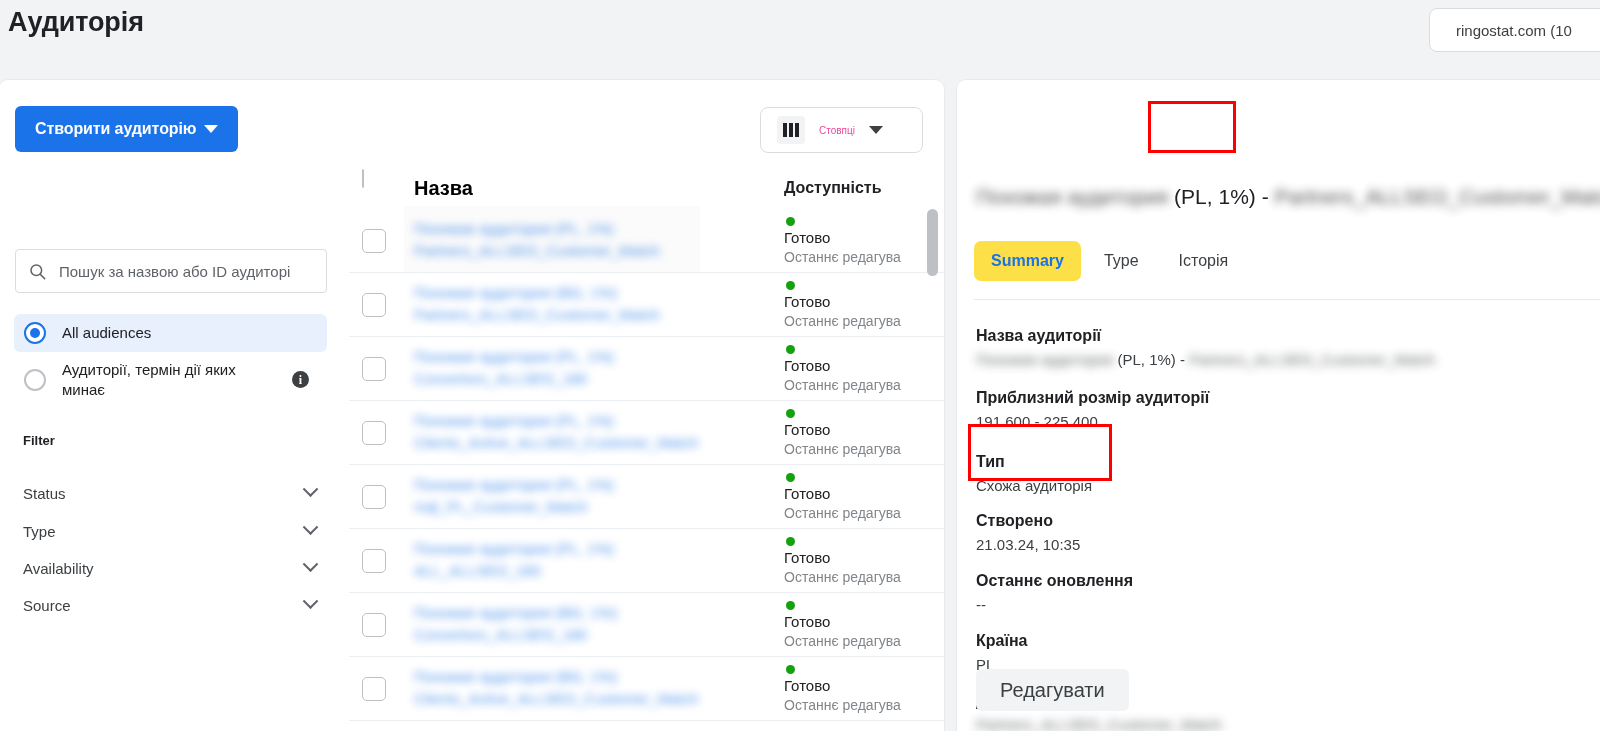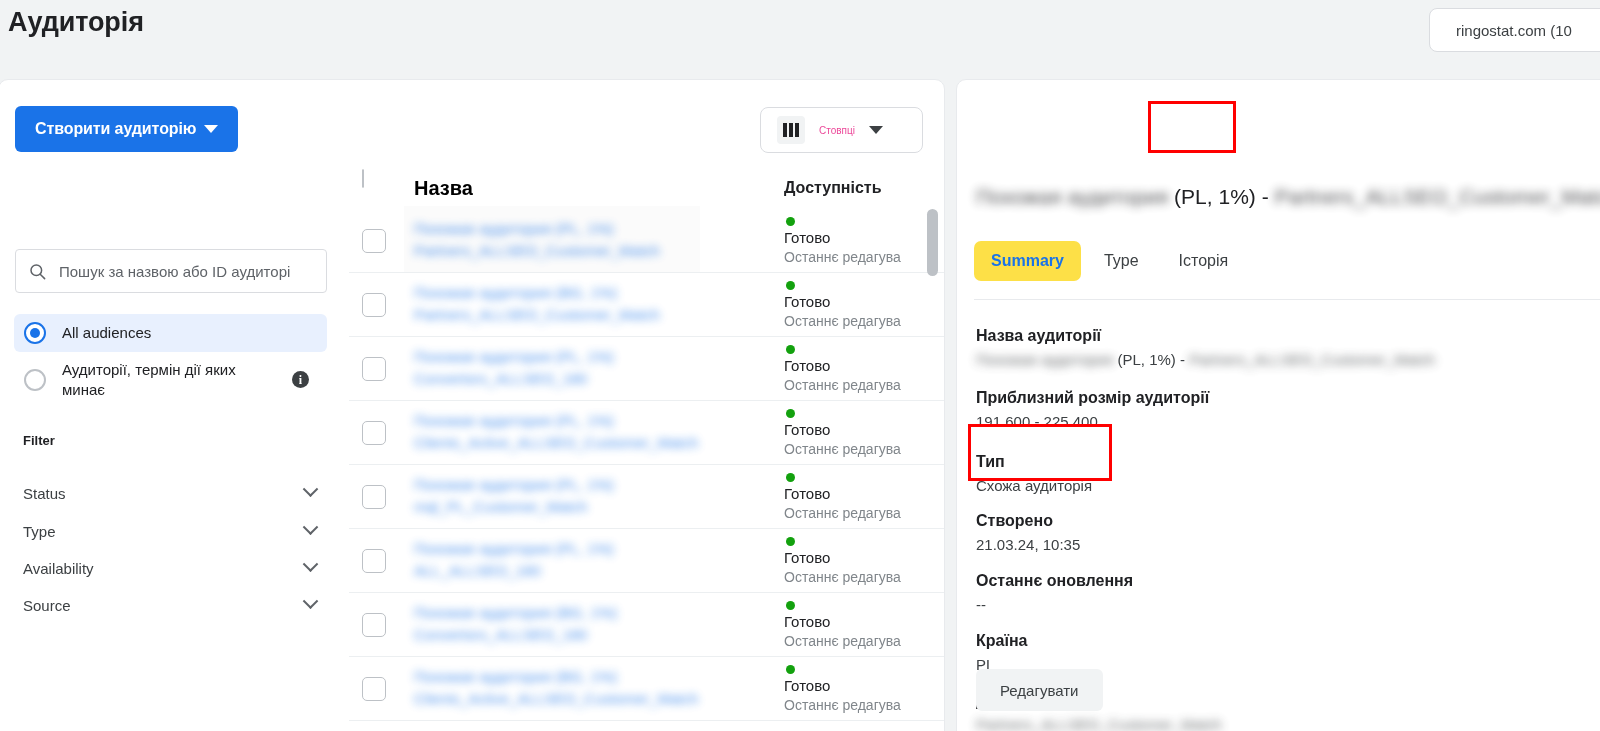--- a/index.html
+++ b/index.html
@@ -352,21 +352,21 @@
   }
 
   .edit-btn {
     position: absolute;
     left: 19px; top: 589px;
     height: 42px;
     padding: 0 24px;
     background: #f1f3f4;
     border: none;
     border-radius: 6px;
-    font-size: 15px;
+    font-size: 20px;
     font-family: "Liberation Sans", sans-serif;
     color: #3c4043;
     cursor: pointer;
   }
 
   
   .redbox {
     position: absolute;
     border: 3px solid #ff0000;
     pointer-events: none;

